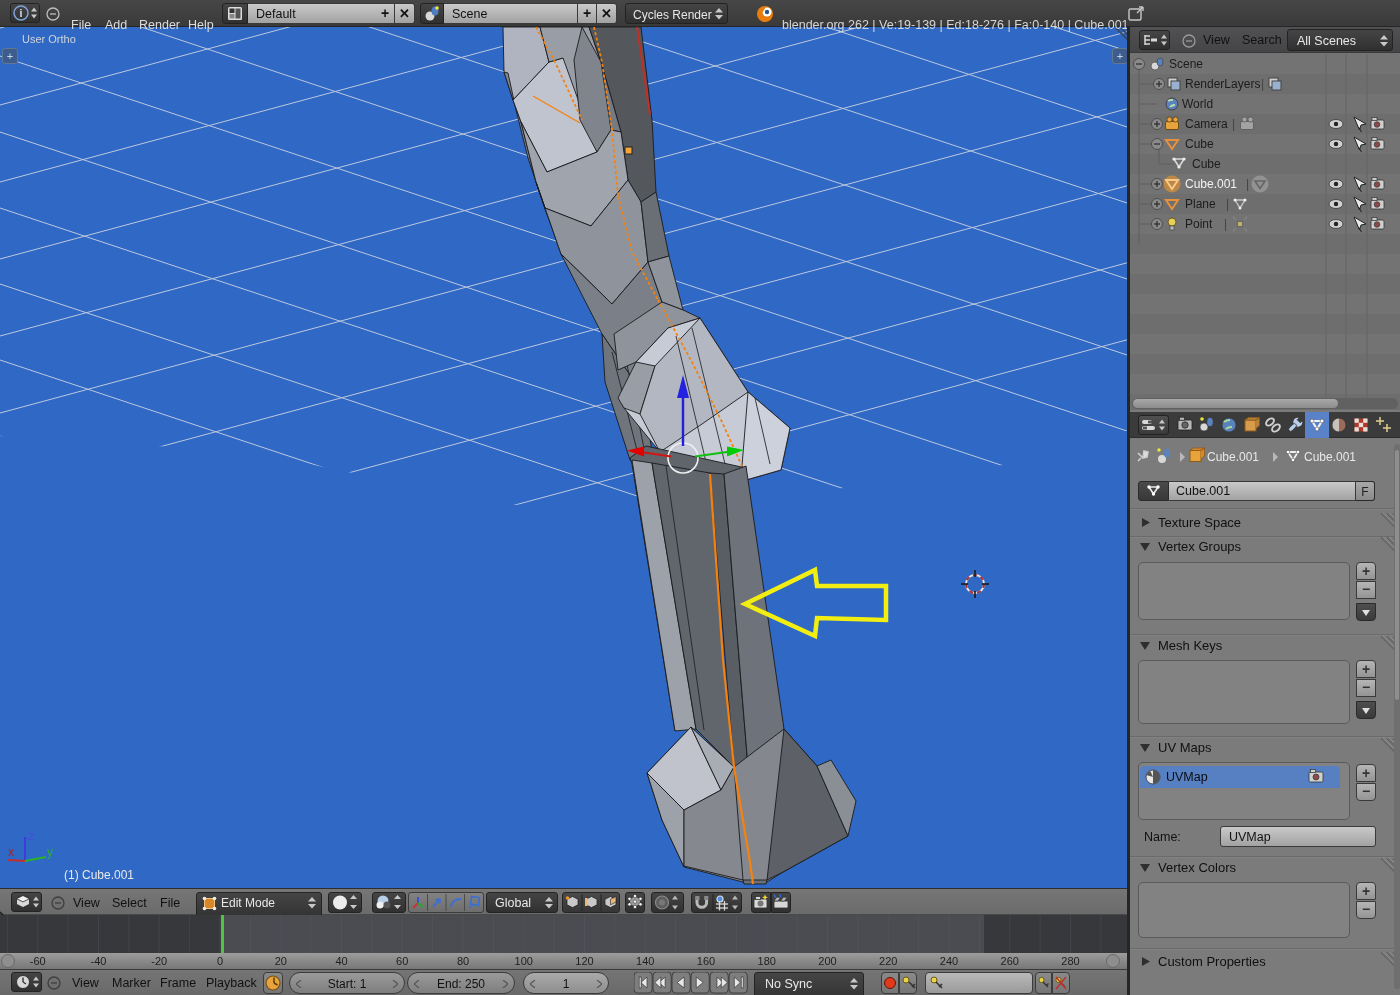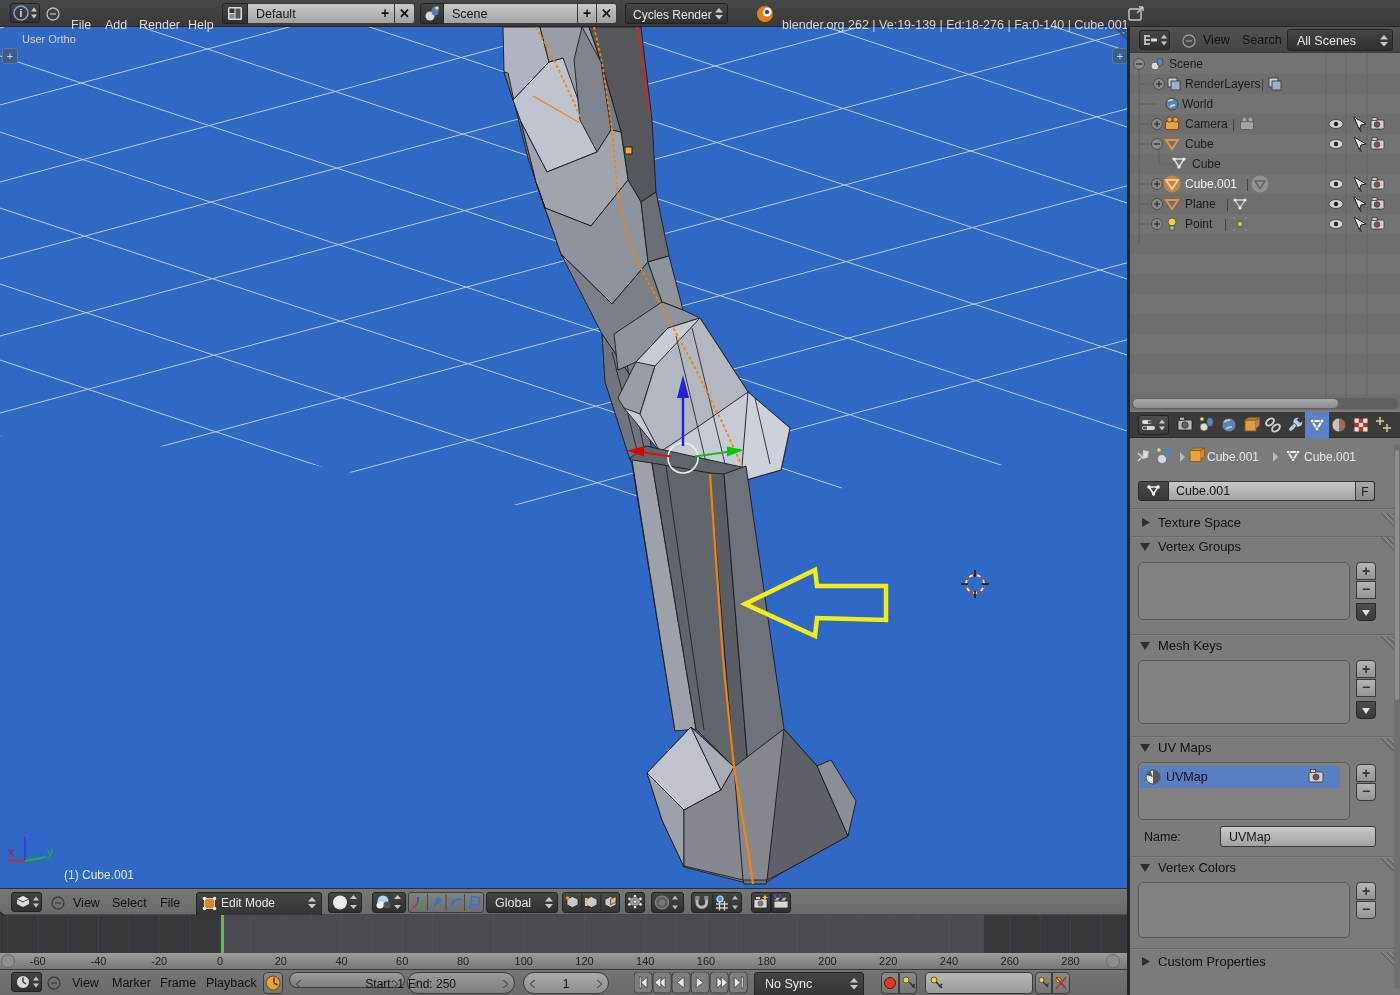--- a/index.html
+++ b/index.html
@@ -433,26 +433,26 @@
     <div class="abs menutxt" style="left:72px;top:6px">View</div>
     <div class="abs menutxt" style="left:112px;top:6px">Marker</div>
     <div class="abs menutxt" style="left:160px;top:6px">Frame</div>
     <div class="abs menutxt" style="left:206px;top:6px">Playback</div>
     <div class="abs" style="left:263px;top:2px;width:20px;height:22px;background:linear-gradient(#8a8a8a,#757575);border:1px solid #3c3c3c;border-radius:4px">
       <svg width="18" height="20">
           <circle cx="9" cy="10" r="7" fill="#e8a33c" stroke="#7a5212" stroke-width="1.2"></circle>
           <path d="M10,10 L10,4.5 M10,10 L13.5,12" stroke="#5a3c0a" stroke-width="1.5" fill="none"></path>
         </svg>
     </div>
-    <div class="abs" style="left:289px;top:2px;width:116px;height:16px;background:linear-gradient(#9a9a9a,#7e7e7e);border:1px solid #3c3c3c;border-radius:11px;color:#111;font-size:12px;text-align:right;padding-top:4px">Start: 1<svg style="position:absolute;left:6px;top:7px" width="6" height="8">
+    <div class="abs" style="left:289px;top:2px;width:116px;height:22px;background:linear-gradient(#9a9a9a,#7e7e7e);border:1px solid #3c3c3c;border-radius:11px;color:#111;font-size:12px;text-align:center;padding-top:4px">Start: 1<svg style="position:absolute;left:6px;top:7px" width="6" height="8">
           <path d="M5,0 L0,4 5,8" fill="none" stroke="#555" stroke-width="1.2"></path>
         </svg><svg style="position:absolute;right:6px;top:7px" width="6" height="8">
           <path d="M1,0 L6,4 1,8" fill="none" stroke="#555" stroke-width="1.2"></path>
         </svg></div>
-    <div class="abs" style="left:407px;top:2px;width:108px;height:22px;background:linear-gradient(#9a9a9a,#7e7e7e);border:1px solid #3c3c3c;border-radius:11px;color:#111;font-size:12px;padding-top:4px">End: 250<svg style="position:absolute;left:6px;top:7px" width="6" height="8">
+    <div class="abs" style="left:407px;top:2px;width:108px;height:22px;background:linear-gradient(#9a9a9a,#7e7e7e);border:1px solid #3c3c3c;border-radius:11px;color:#111;font-size:12px;text-align:center;padding-top:4px">End: 250<svg style="position:absolute;left:6px;top:7px" width="6" height="8">
           <path d="M5,0 L0,4 5,8" fill="none" stroke="#555" stroke-width="1.2"></path>
         </svg><svg style="position:absolute;right:6px;top:7px" width="6" height="8">
           <path d="M1,0 L6,4 1,8" fill="none" stroke="#555" stroke-width="1.2"></path>
         </svg></div>
     <div class="abs" style="left:523px;top:2px;width:86px;height:22px;background:linear-gradient(#aaaaaa,#8e8e8e);border:1px solid #3c3c3c;border-radius:11px;color:#111;font-size:12px;text-align:center;padding-top:4px">1<svg style="position:absolute;left:6px;top:7px" width="6" height="8">
           <path d="M5,0 L0,4 5,8" fill="none" stroke="#555" stroke-width="1.2"></path>
         </svg><svg style="position:absolute;right:6px;top:7px" width="6" height="8">
           <path d="M1,0 L6,4 1,8" fill="none" stroke="#555" stroke-width="1.2"></path>
         </svg></div>
     <div class="abs" style="left:634px;top:2px;width:115px;height:22px">

